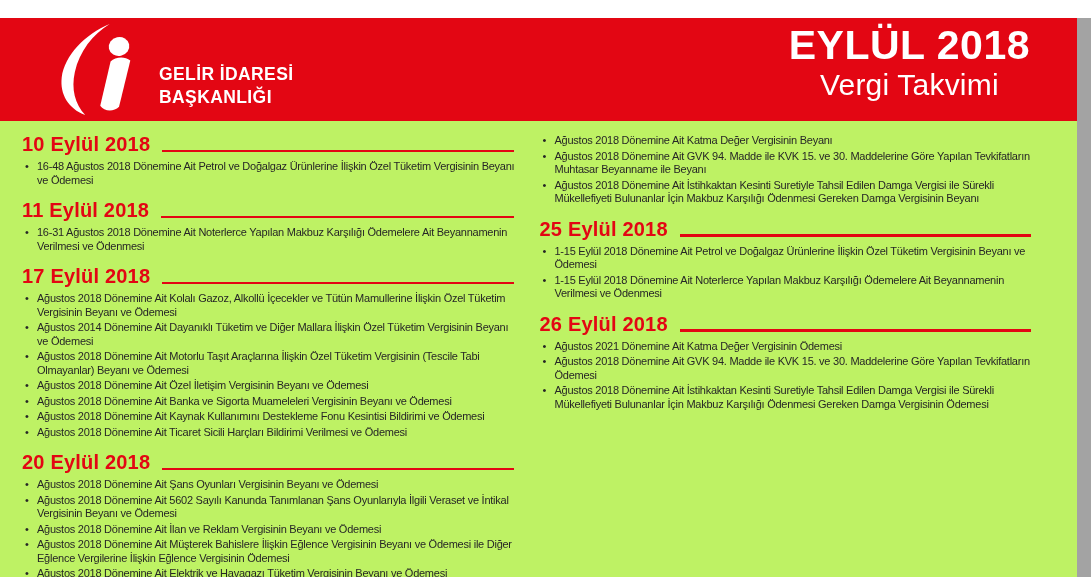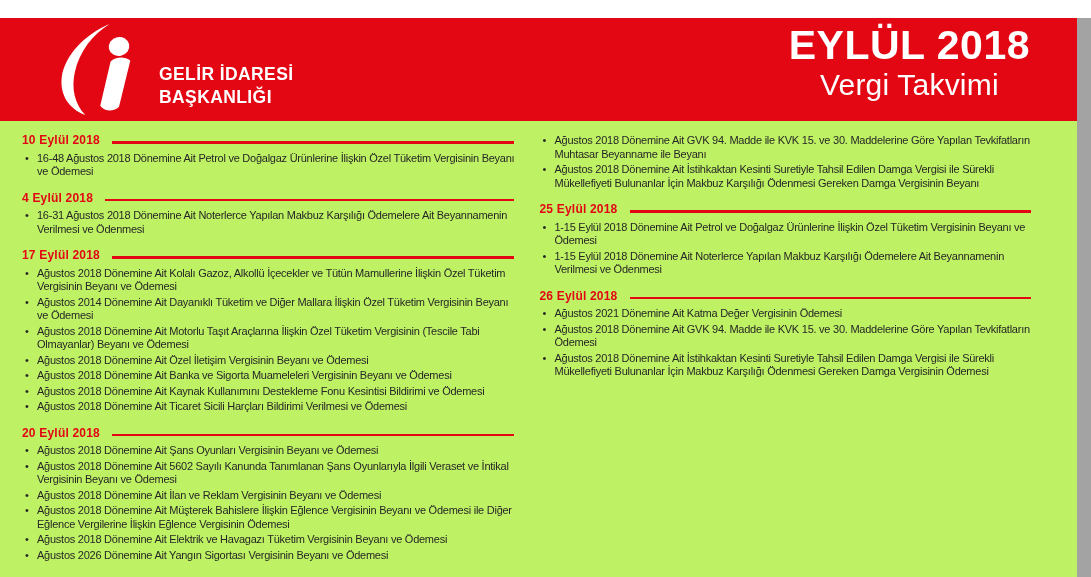--- a/index.html
+++ b/index.html
@@ -40,21 +40,21 @@
   }
 
   
   .content{
     display:flex;gap:24px;padding:13px 44px 0 22px;box-sizing:border-box;width:1077px;
   }
   .col{flex:1;min-width:0;}
   .sec{margin-bottom:13px;}
   .date-heading{
     display:flex;align-items:flex-end;margin:0 0 5px 0;
-    color:#e30613;font-size:12px;font-weight:bold;letter-spacing:.2px;line-height:1.05;
+    color:#e30613;font-size:20px;font-weight:bold;letter-spacing:.2px;line-height:1.05;
   }
   .date-heading .rule{
     flex:1 1 auto;height:2.5px;background:#e30613;margin:0 2px 3px 12px;
   }
   .sec ul{list-style:none;margin:0;padding:0;}
   .sec li{
     position:relative;padding-left:13px;margin:0 0 2px 2px;
     color:#262626;font-size:11px;line-height:13.5px;letter-spacing:-0.25px;
   }
   .sec li::before{
@@ -97,21 +97,21 @@
           <span>10 Eylül 2018</span>
           <span class="rule"></span>
         </h2>
         <ul>
           <li>16-48 Ağustos 2018 Dönemine Ait Petrol ve Doğalgaz Ürünlerine İlişkin Özel Tüketim Vergisinin Beyanı ve Ödemesi</li>
         </ul>
       </section>
 
       <section class="sec">
         <h2 class="date-heading">
-          <span>4 Eylül 2018</span>
+          <span>11 Eylül 2018</span>
           <span class="rule"></span>
         </h2>
         <ul>
           <li>16-31 Ağustos 2018 Dönemine Ait Noterlerce Yapılan Makbuz Karşılığı Ödemelere Ait Beyannamenin Verilmesi ve Ödenmesi</li>
         </ul>
       </section>
 
       <section class="sec">
         <h2 class="date-heading">
           <span>17 Eylül 2018</span>
@@ -142,20 +142,21 @@
           <li>Ağustos 2026 Dönemine Ait Yangın Sigortası Vergisinin Beyanı ve Ödemesi</li>
         </ul>
       </section>
 
     </div>
 
     <div class="col">
 
       <section class="sec">
         <ul>
+          <li>Ağustos 2018 Dönemine Ait Katma Değer Vergisinin Beyanı</li>
           <li>Ağustos 2018 Dönemine Ait GVK 94. Madde ile KVK 15. ve 30. Maddelerine Göre Yapılan Tevkifatların Muhtasar Beyanname ile Beyanı</li>
           <li>Ağustos 2018 Dönemine Ait İstihkaktan Kesinti Suretiyle Tahsil Edilen Damga Vergisi ile Sürekli Mükellefiyeti Bulunanlar İçin Makbuz Karşılığı Ödenmesi Gereken Damga Vergisinin Beyanı</li>
         </ul>
       </section>
 
       <section class="sec">
         <h2 class="date-heading">
           <span>25 Eylül 2018</span>
           <span class="rule"></span>
         </h2>

